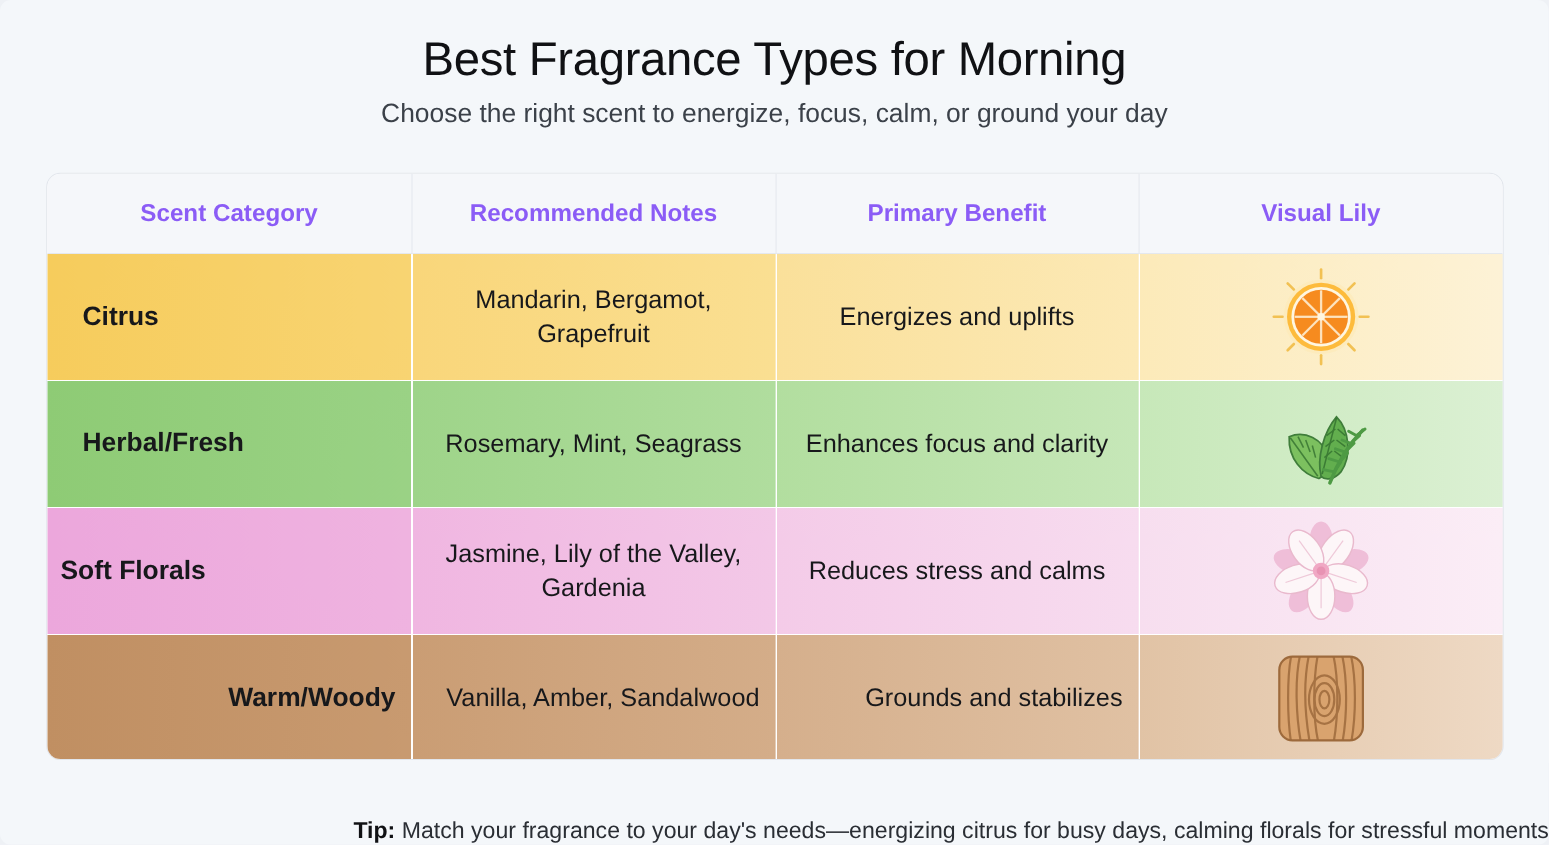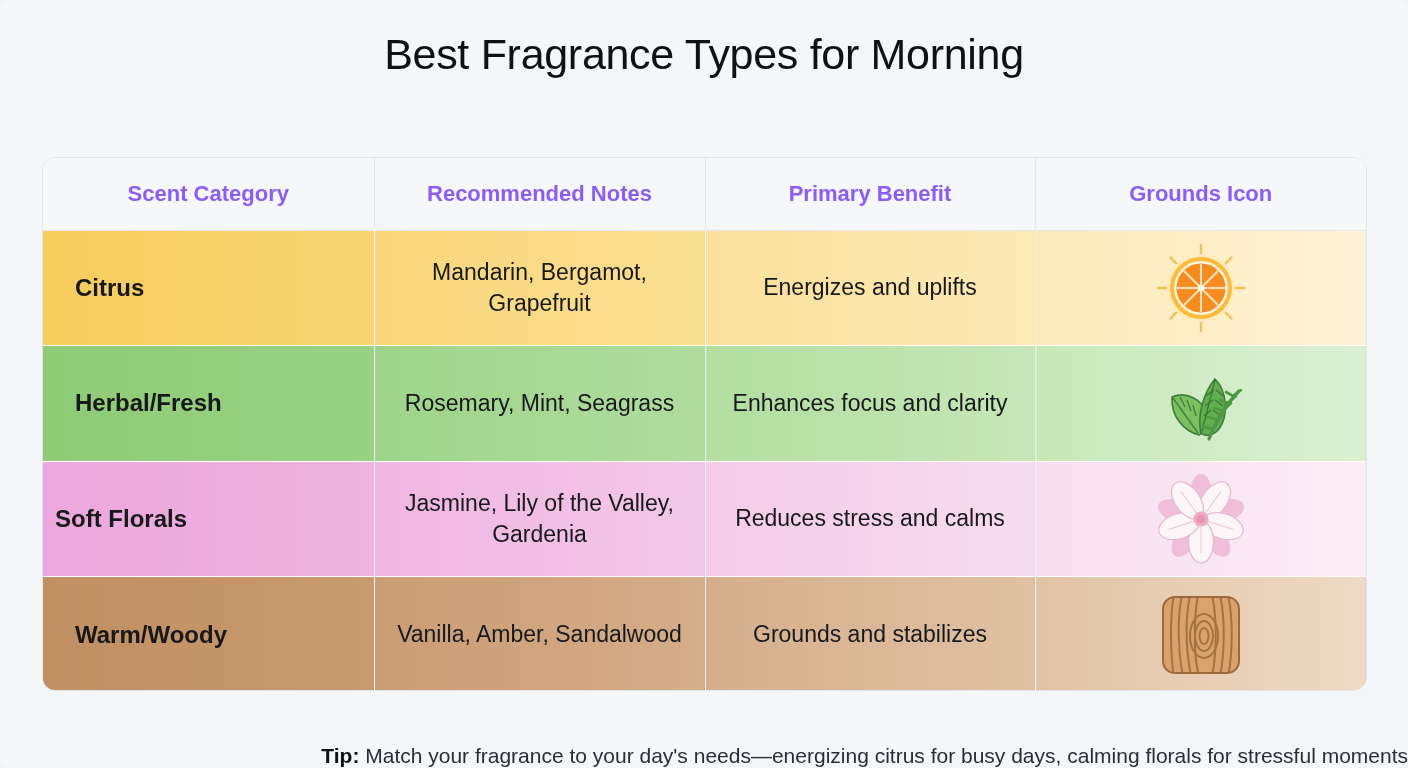--- a/index.html
+++ b/index.html
@@ -82,21 +82,21 @@
     vertical-align: middle;
     border-right: 1px solid rgba(255,255,255,0.75);
     border-bottom: 1px solid rgba(255,255,255,0.8);
     font-size: 23px;
     color: #17181b;
     line-height: 1.33;
     padding: 4px 14px;
     position: relative;
   }
   tbody td:last-child { border-right: none; }
-  tbody tr:last-child td { border-bottom: none; }
+  tbody tr:last-child td { border-bottom: none; text-align: right; }
 
   td.cat {
     text-align: left;
     padding-left: 32px;
     font-weight: bold;
     font-size: 24px;
   }
   td.icon-cell { padding: 0; }
 
   
@@ -141,36 +141,37 @@
   }
   #tip .lead { font-weight: bold; color: #101114; }
 </style>
 </head>
 <body>
 
 <div id="page">
 
   <div id="header">
     <h1 id="title">Best Fragrance Types for Morning</h1>
+    <p id="subtitle">Choose the right scent to energize, focus, calm, or ground your day</p>
   </div>
 
   <div id="table-wrap">
     <table>
       <colgroup>
           <col class="c1">
           <col class="c2">
           <col class="c3">
           <col class="c4">
         </colgroup>
       <thead>
         <tr>
           <th>Scent Category</th>
           <th>Recommended Notes</th>
           <th>Primary Benefit</th>
-          <th>Grounds Icon</th>
+          <th>Visual Lily</th>
         </tr>
       </thead>
       <tbody>
 
         <tr class="r1">
           <td class="cat">Citrus</td>
           <td class="notes">Mandarin, Bergamot, Grapefruit</td>
           <td class="benefit">Energizes and uplifts</td>
           <td class="icon-cell">
             <div class="icon-box">

